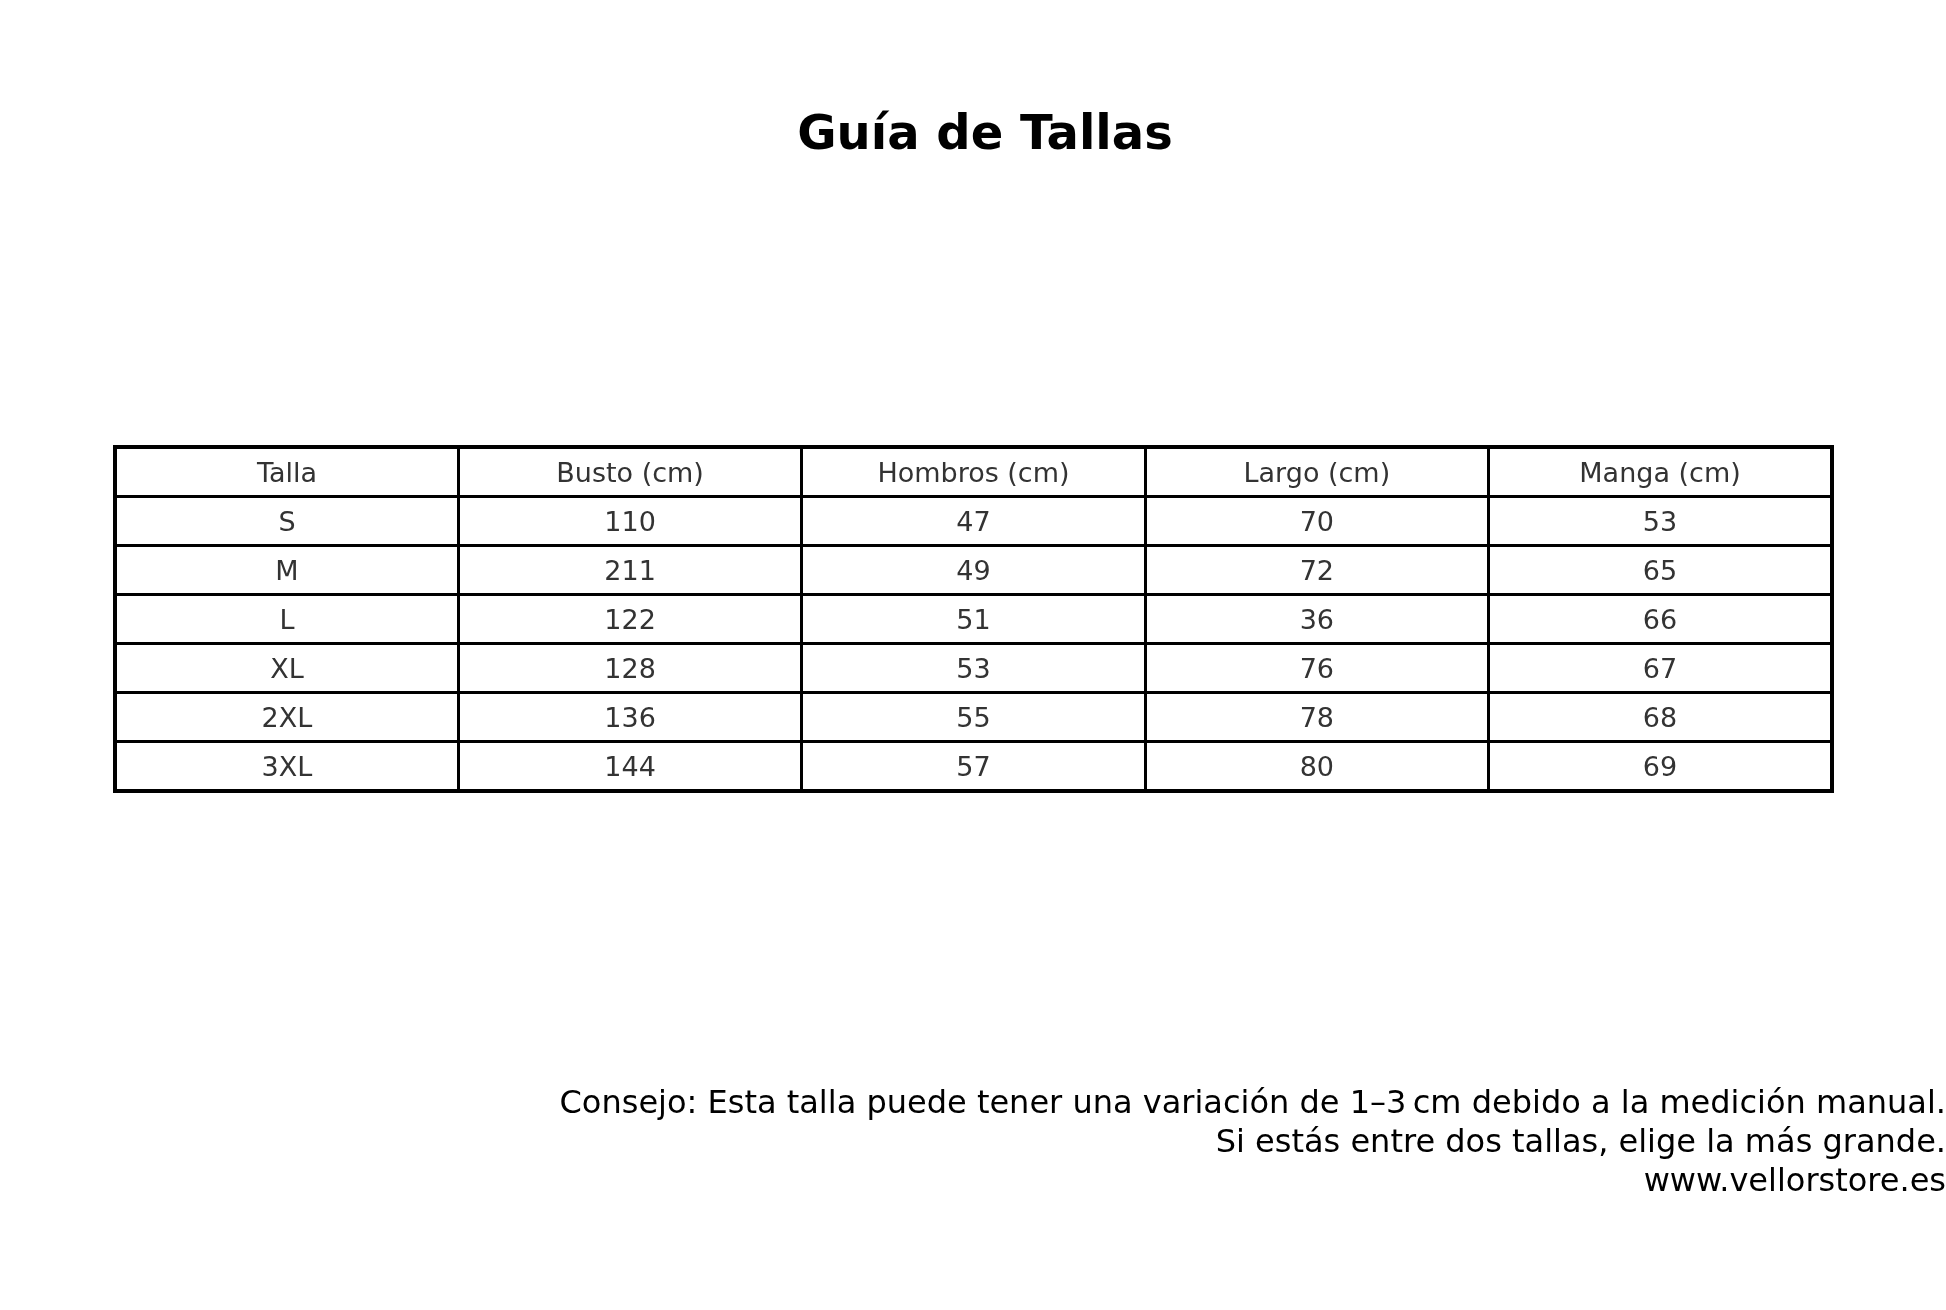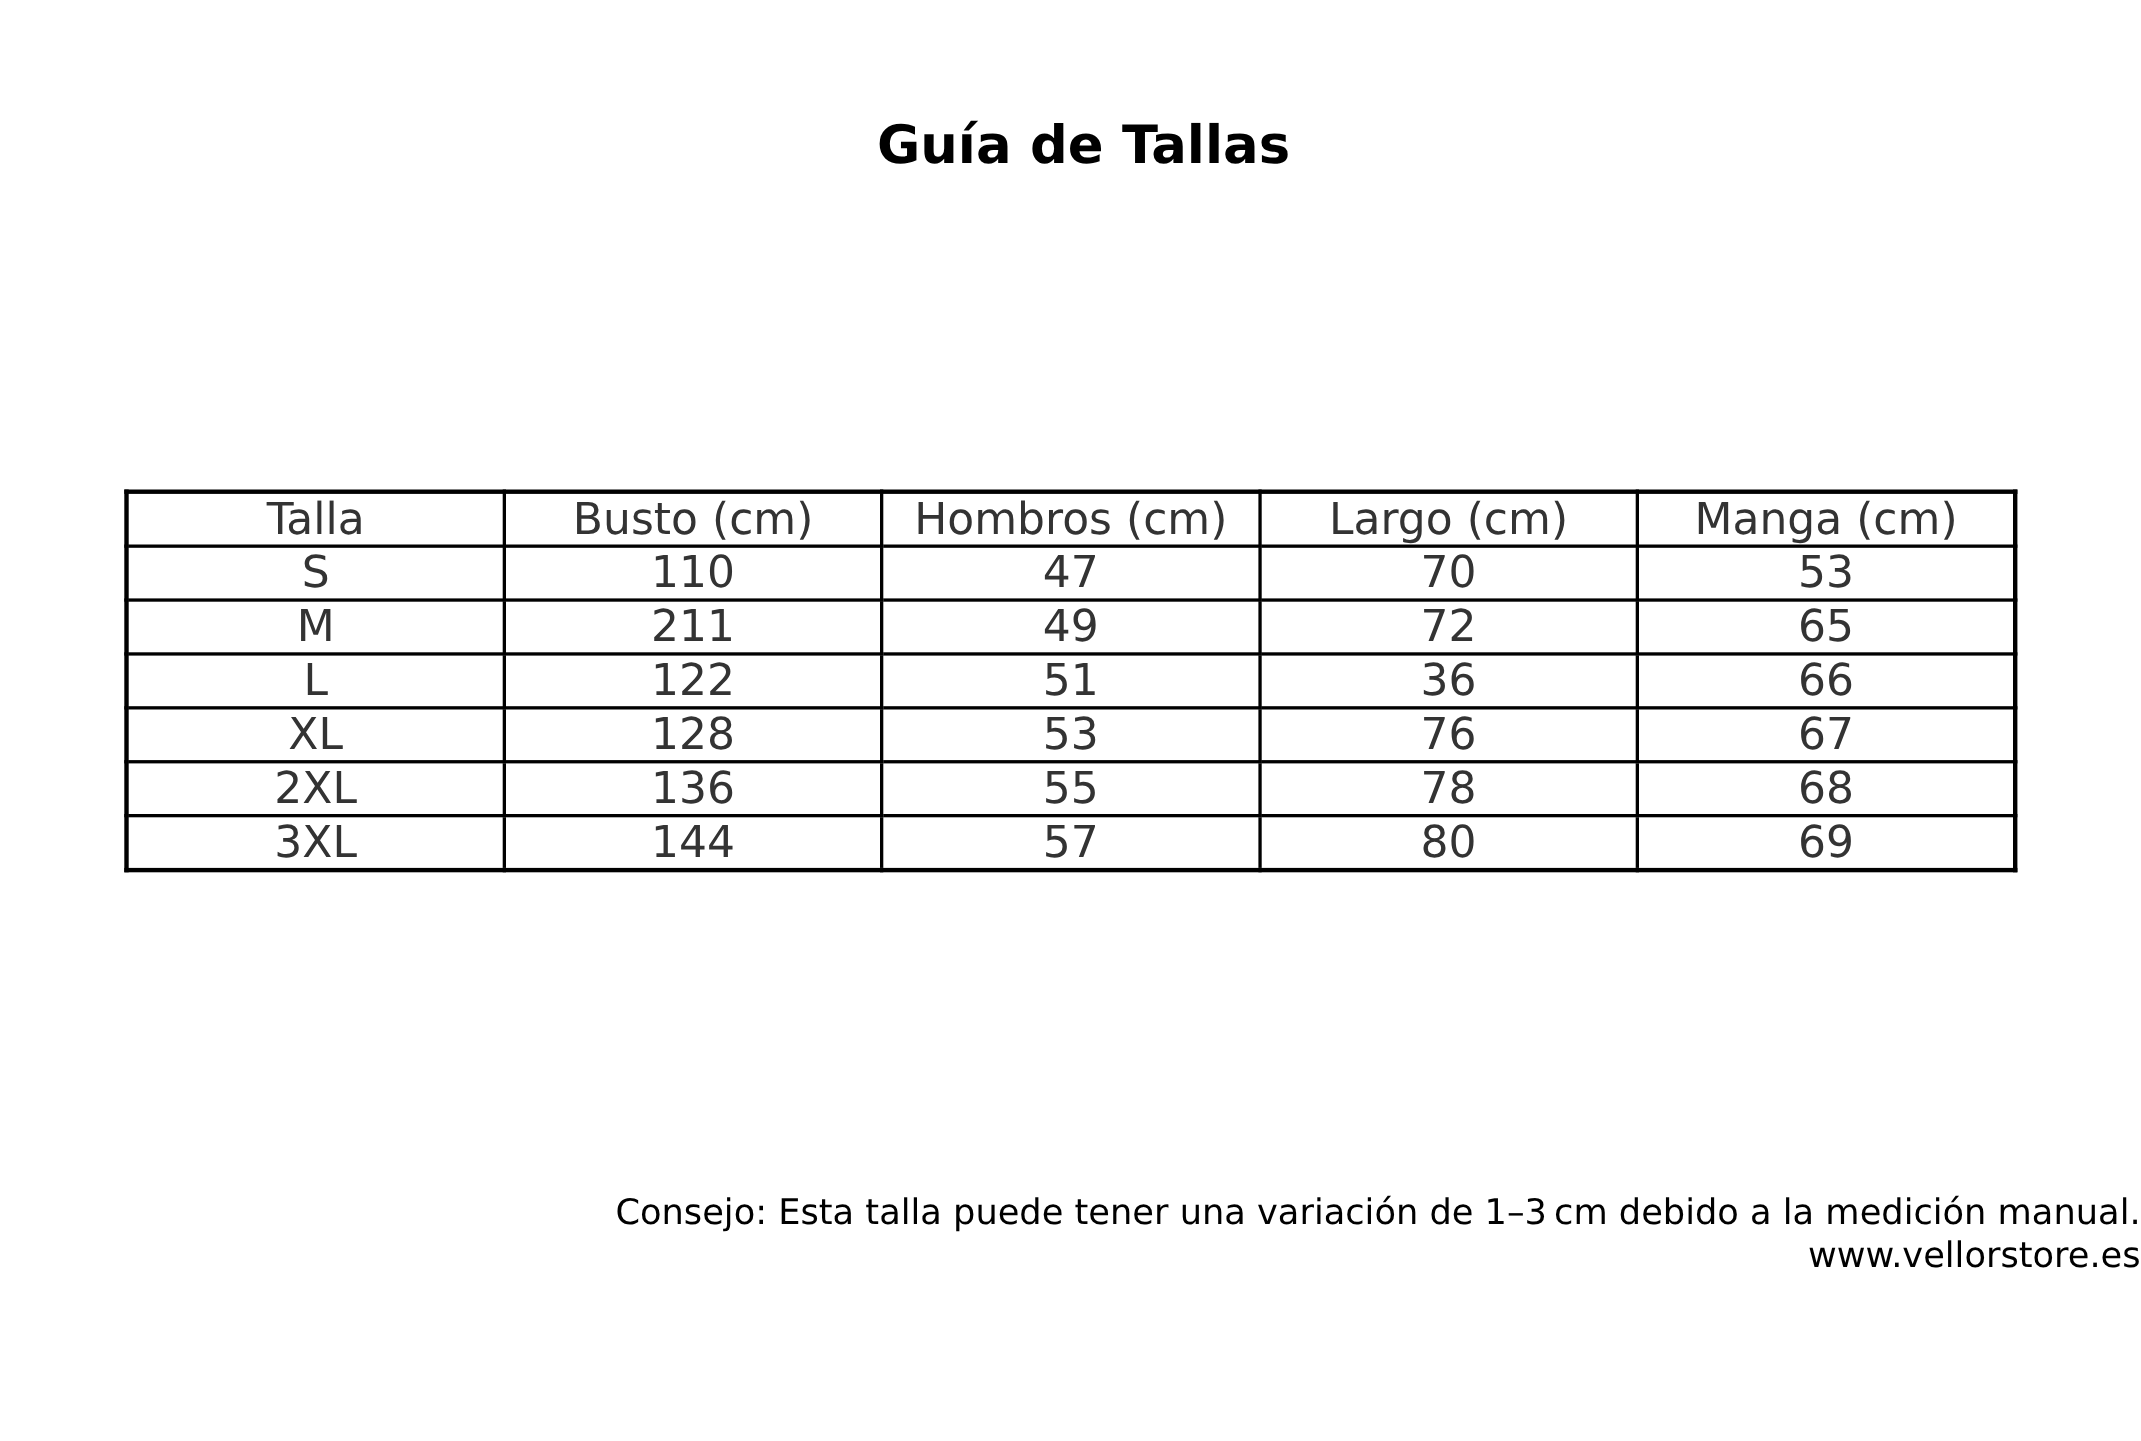--- a/index.html
+++ b/index.html
@@ -36,21 +36,21 @@
     background: #ffffff;
     border: 4px solid #000000;
   }
   table.size-table th,
   table.size-table td {
     border: 3px solid #000000;
     height: 46px;
     padding: 0;
     text-align: center;
     vertical-align: middle;
-    font-size: 40px;
+    font-size: 27px;
     font-weight: normal;
     color: #333333;
     font-family: "DejaVu Sans", sans-serif;
     overflow: hidden;
     white-space: nowrap;
   }
   .footer {
     position: absolute;
     top: 1083px;
     left: 0;
@@ -119,16 +119,17 @@
         <td>144</td>
         <td>57</td>
         <td>80</td>
         <td>69</td>
       </tr>
     </tbody>
   </table>
 
   <div class="footer">
     <div>Consejo: Esta talla puede tener una variación de 1–3 cm debido a la medición manual.</div>
+    <div>Si estás entre dos tallas, elige la más grande.</div>
     <div>www.vellorstore.es</div>
   </div>
 
 </div>
 
 </body></html>

